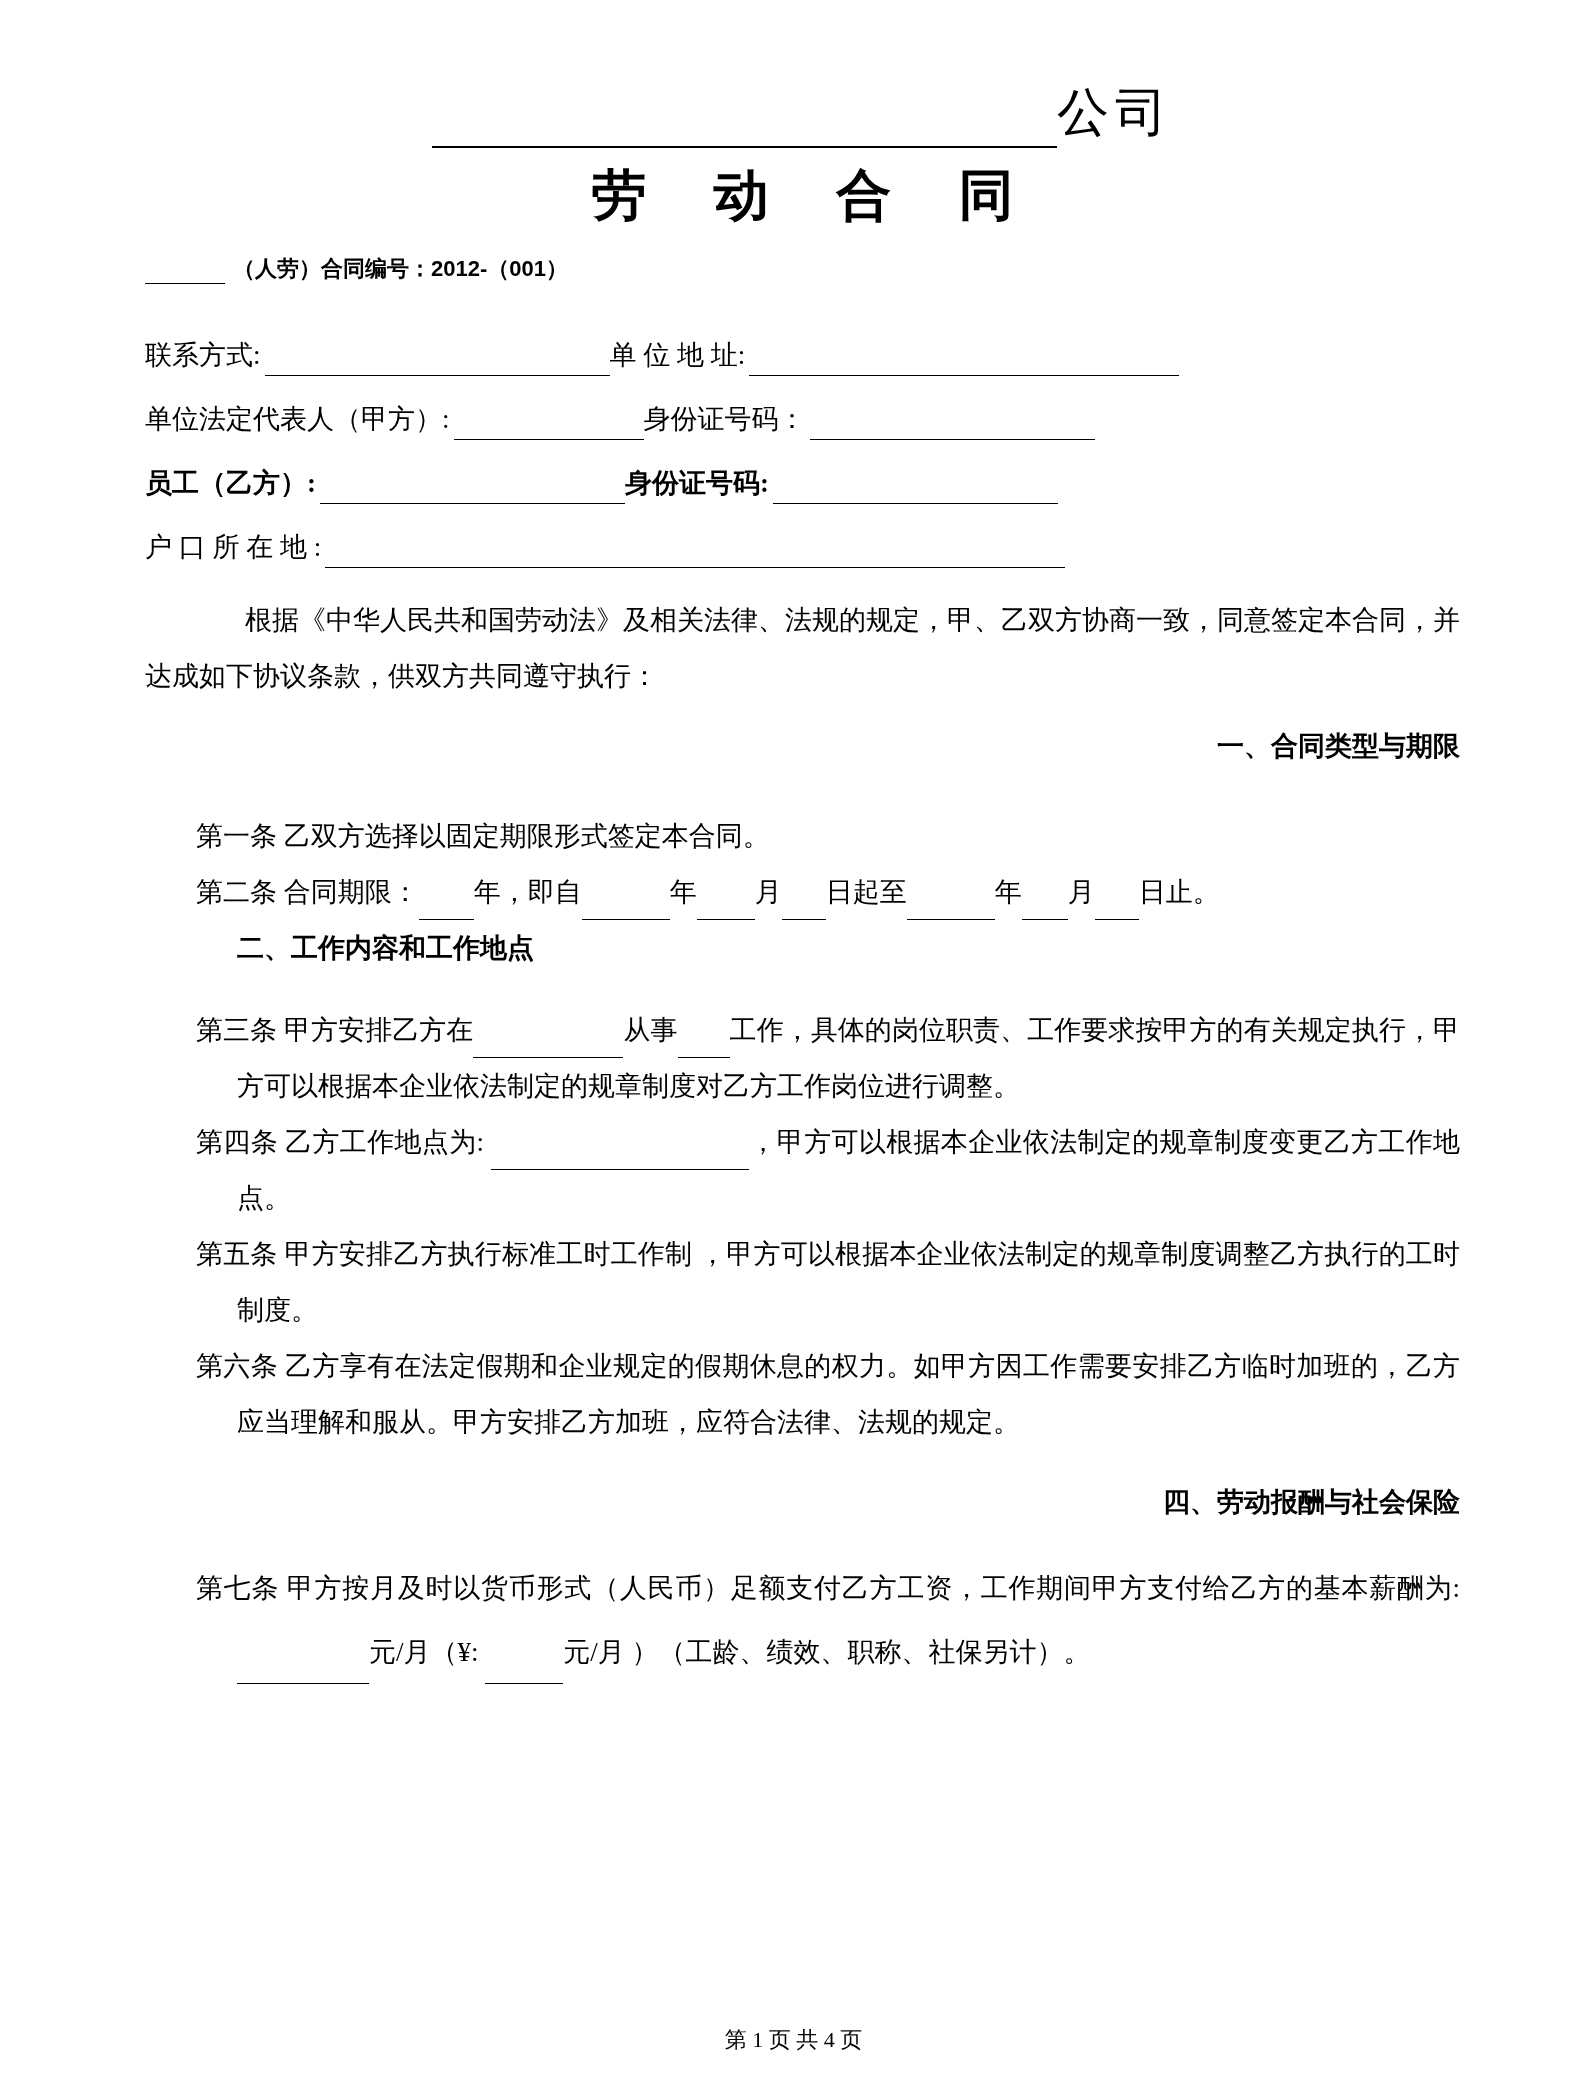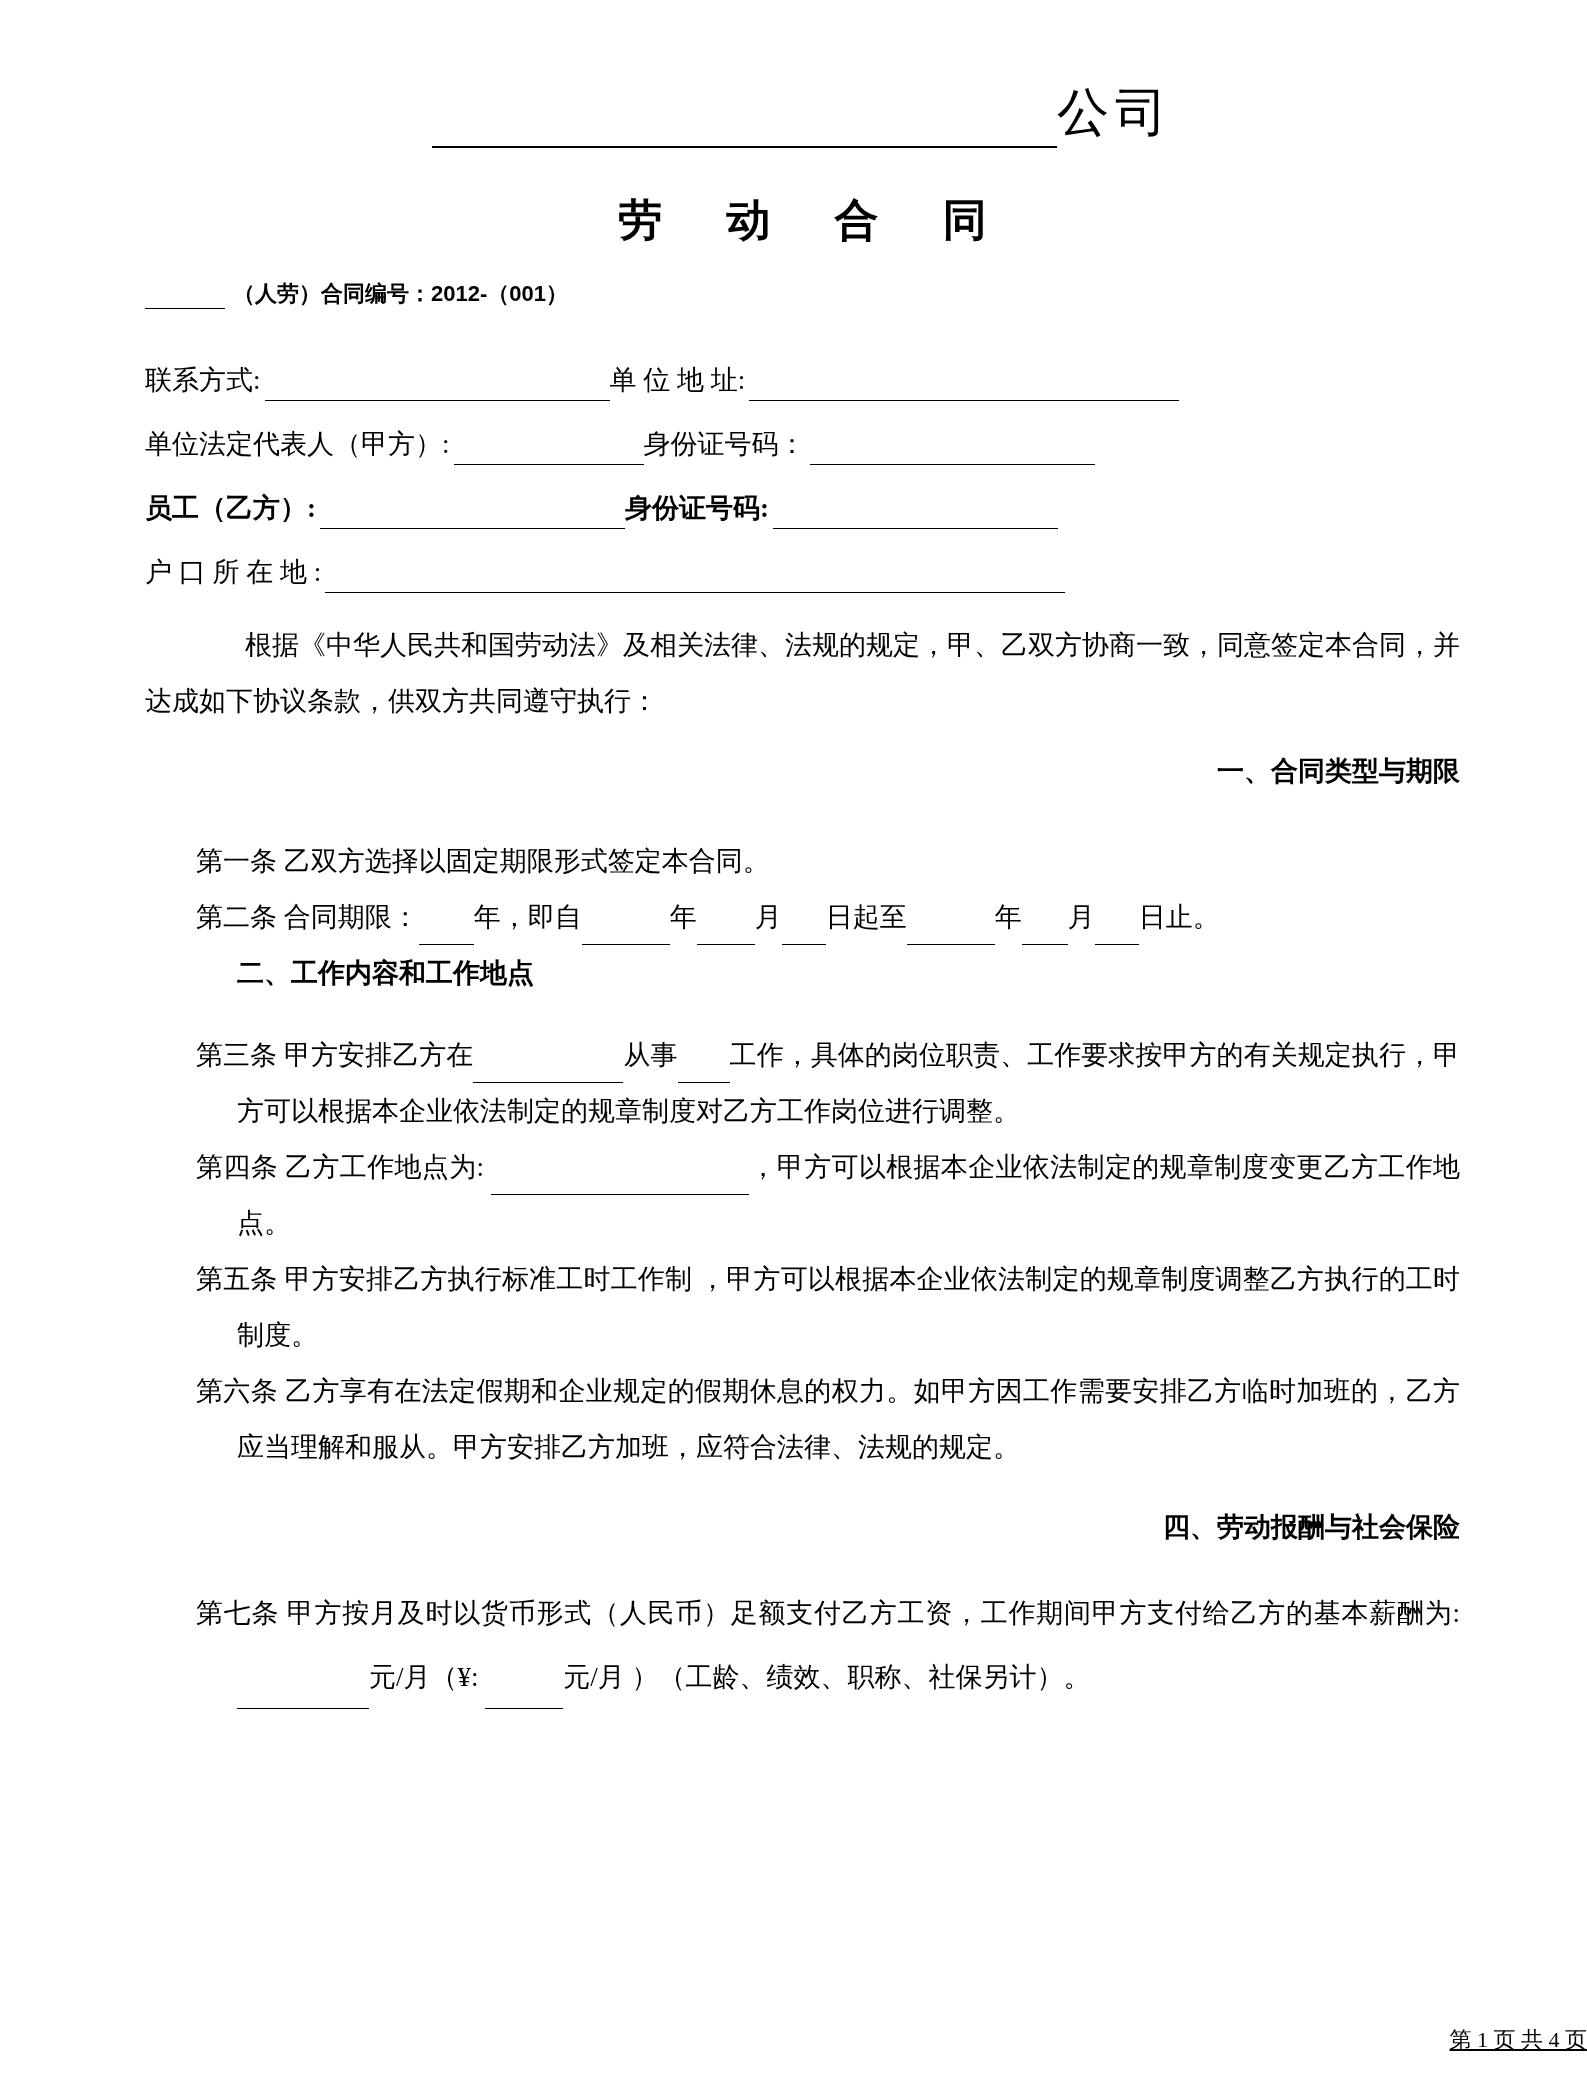--- a/index.html
+++ b/index.html
@@ -15,21 +15,21 @@
   .w44{width:44px}.w46{width:46px}.w52{width:52px}.w55{width:55px}.w58{width:58px}
   .w78{width:78px}.w80{width:80px}.w88{width:88px}.w132{width:132px}.w150{width:150px}
   .w190{width:190px}.w258{width:258px}.w285{width:285px}.w305{width:305px}
   .w345{width:345px}.w430{width:430px}.w740{width:740px}
   .company-blank{width:625px;border-bottom:2px solid #000;height:1.0em;}
 
   .company-line{text-align:center;font-size:52px;line-height:70px;white-space:nowrap;}
   .company-suffix{letter-spacing:6px;}
 
   .doc-title{
-    margin:41px 0 0 0;text-align:center;font-size:44px;line-height:62px;font-weight:bold;
+    margin:16px 0 0 0;text-align:center;font-size:55px;line-height:62px;font-weight:bold;
     font-family:"Liberation Sans","DejaVu Sans",sans-serif;letter-spacing:26px;text-indent:26px;
   }
   .contract-no{
     margin-top:28px;text-align:left;font-size:22px;line-height:30px;font-weight:bold;
     font-family:"Liberation Sans","DejaVu Sans",sans-serif;
   }
   .contract-no .blank{margin-right:8px;}
 
   .party{margin-top:50px;font-size:27px;}
   .party .row{line-height:42px;margin-bottom:22px;white-space:nowrap;}
@@ -49,22 +49,22 @@
   .h-s3{margin:26px 0 32px 80px;}
   .h-s4{margin:24px 0 26px 51px;text-align:right;}
 
   .clause{
     margin:0;font-size:27px;line-height:56px;text-align:justify;
     padding-left:92px;text-indent:-41px;
   }
   .clause-7{line-height:64px;}
 
   .footer{
-    position:absolute;left:0;bottom:20px;width:100%;text-align:right;
-    font-size:22px;line-height:30px;text-decoration:underline;
+    position:absolute;left:0;bottom:20px;width:100%;text-align:center;
+    font-size:22px;line-height:30px;
   }
 </style>
 </head>
 <body>
 
 <div class="page">
   <div class="content">
 
     <div class="company-line"><span class="blank company-blank"></span><span class="company-suffix">公司</span></div>
 

